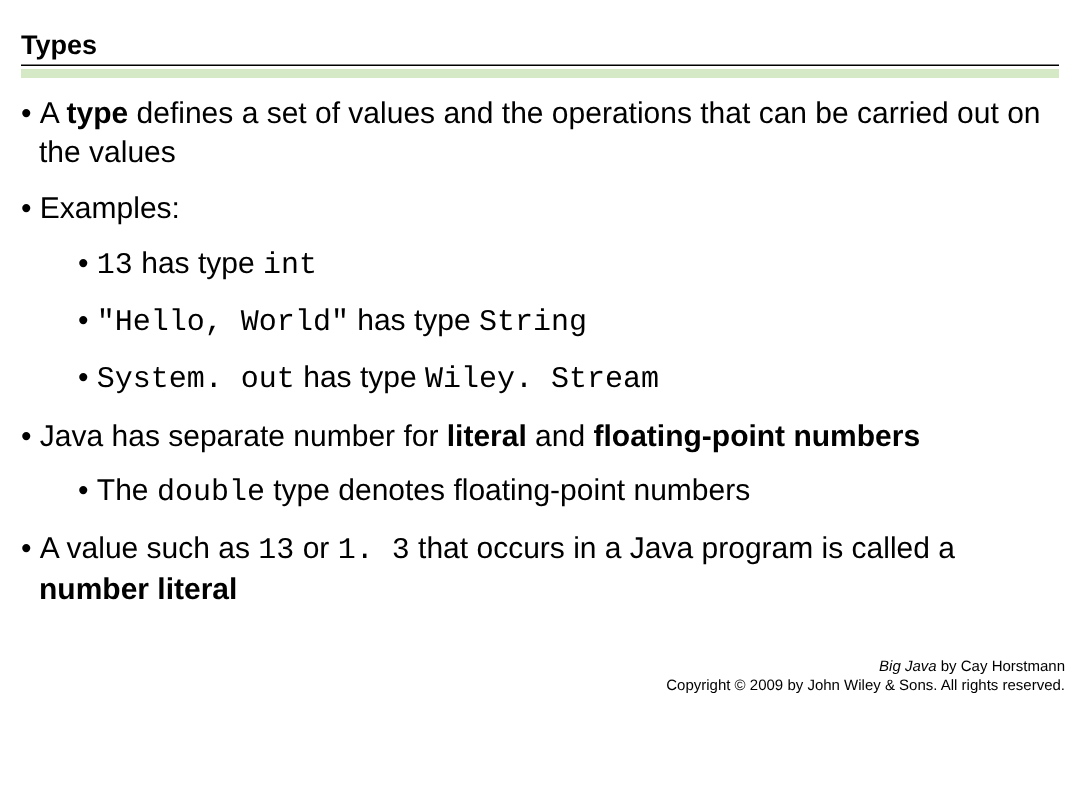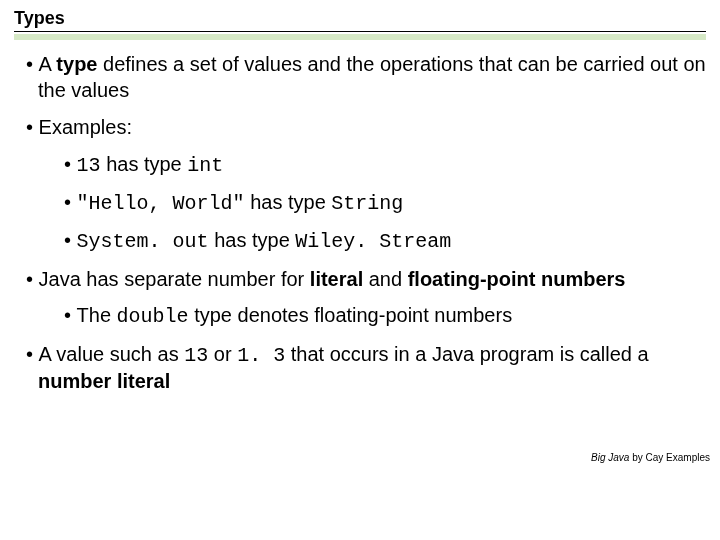--- a/index.html
+++ b/index.html
@@ -11,21 +11,21 @@
     font-family: Arial, Helvetica, sans-serif;
     color: #000;
     position: relative;
     overflow: hidden;
   }
   .slide {
     width: 720px;
     height: 472px;
     position: relative;
     box-sizing: border-box;
-    padding: 8px 14px 0 14px;
+    padding: 20px 14px 0 14px;
   }
   .title-block {
     margin: 0 0 6px 0;
   }
   .title {
     font-family: Verdana, Geneva, sans-serif;
     font-weight: bold;
     font-size: 18px;
     color: #000;
     margin: 0 0 2px 0;
@@ -46,21 +46,21 @@
   }
   ul.level1, ul.level2 {
     list-style: none;
     margin: 0;
     padding: 0;
   }
   ul.level1 > li {
     font-size: 20px;
     line-height: 1.28;
     color: #000;
-    margin: 12px 0 0 12px;
+    margin: 12px 0 0 0;
     padding-left: 12px;
     text-indent: -12px;
   }
   ul.level2 > li {
     font-size: 20px;
     line-height: 1.35;
     margin: 10px 0 0 0;
     padding-left: 36px;
     text-indent: -10px;
   }
@@ -122,17 +122,18 @@
     </li>
 
     <li>
       <span class="bullet">•&nbsp;</span><span>A value such as </span><span class="mono">13</span><span> or </span><span class="mono">1. 3</span><span> that occurs in a Java program is called a </span><span class="bold">number literal</span>
     </li>
 
   </ul>
 
   <div class="footer">
     <div>
-      <span class="ital">Big Java</span><span> by Cay Examples</span>
+      <span class="ital">Big Java</span><span> by Cay Horstmann</span>
     </div>
+    <div>Copyright © 2009 by John Wiley &amp; Sons.  All rights reserved.</div>
   </div>
 
 </div>
 
 </body></html>

